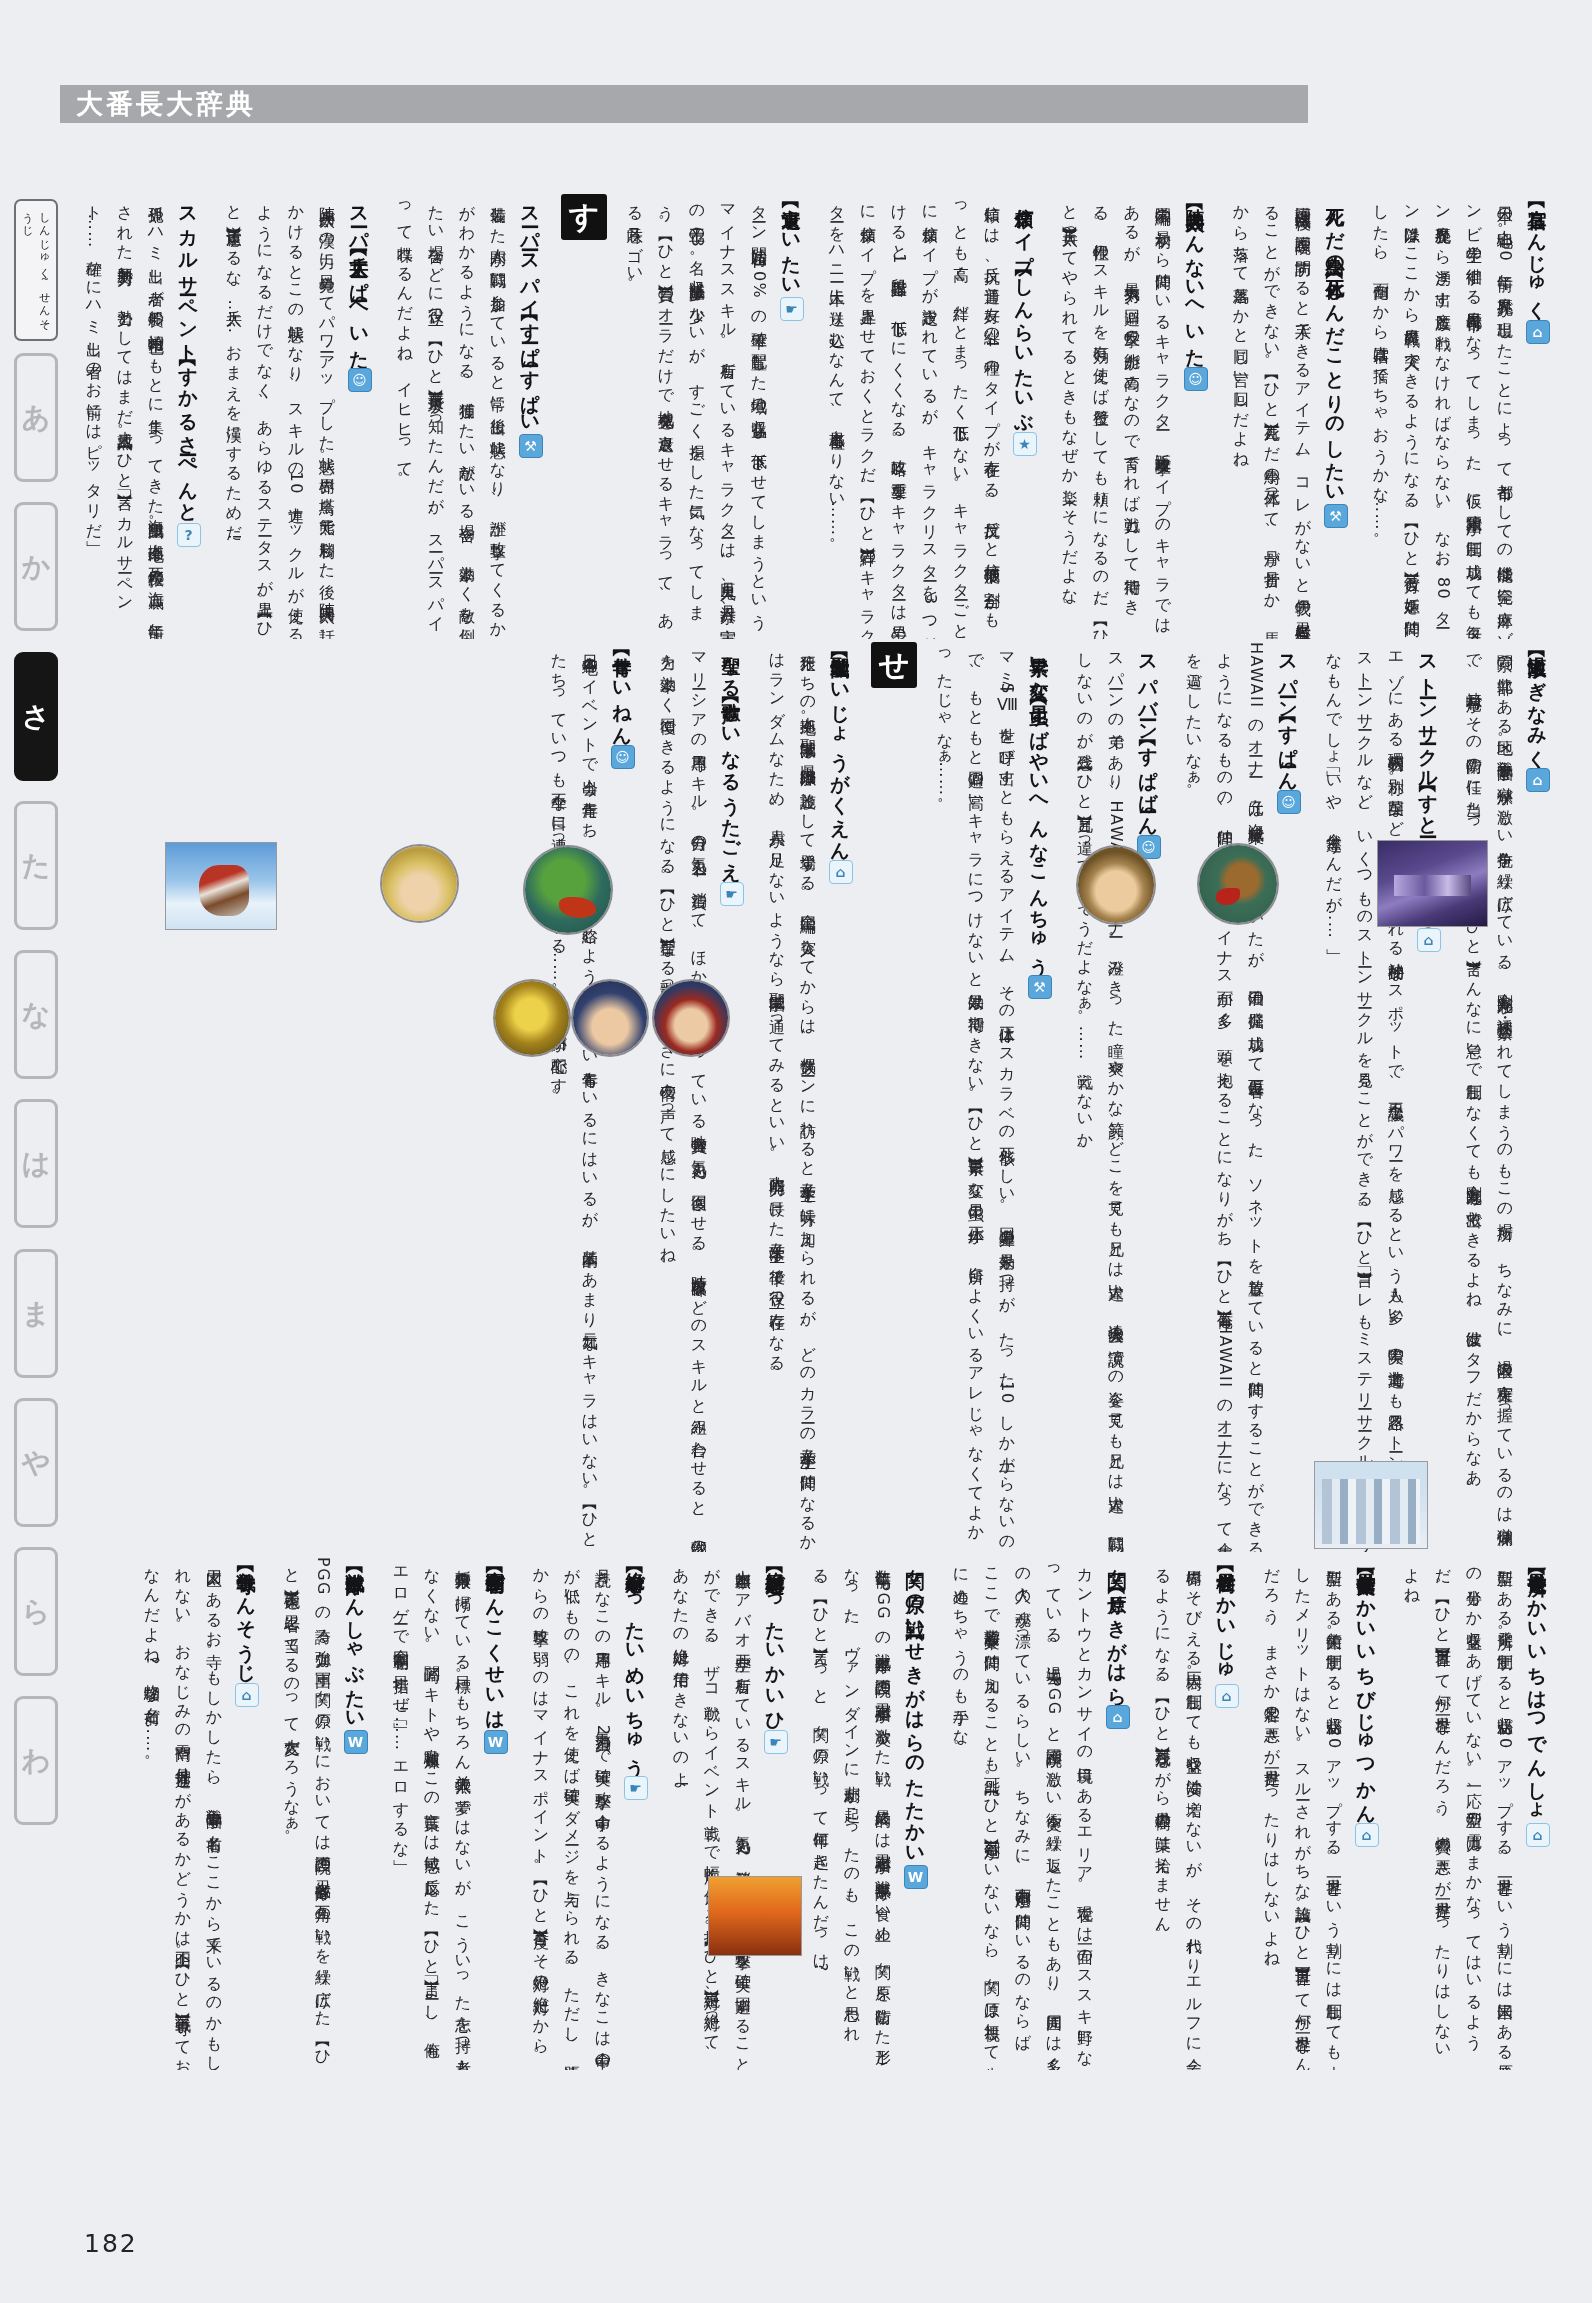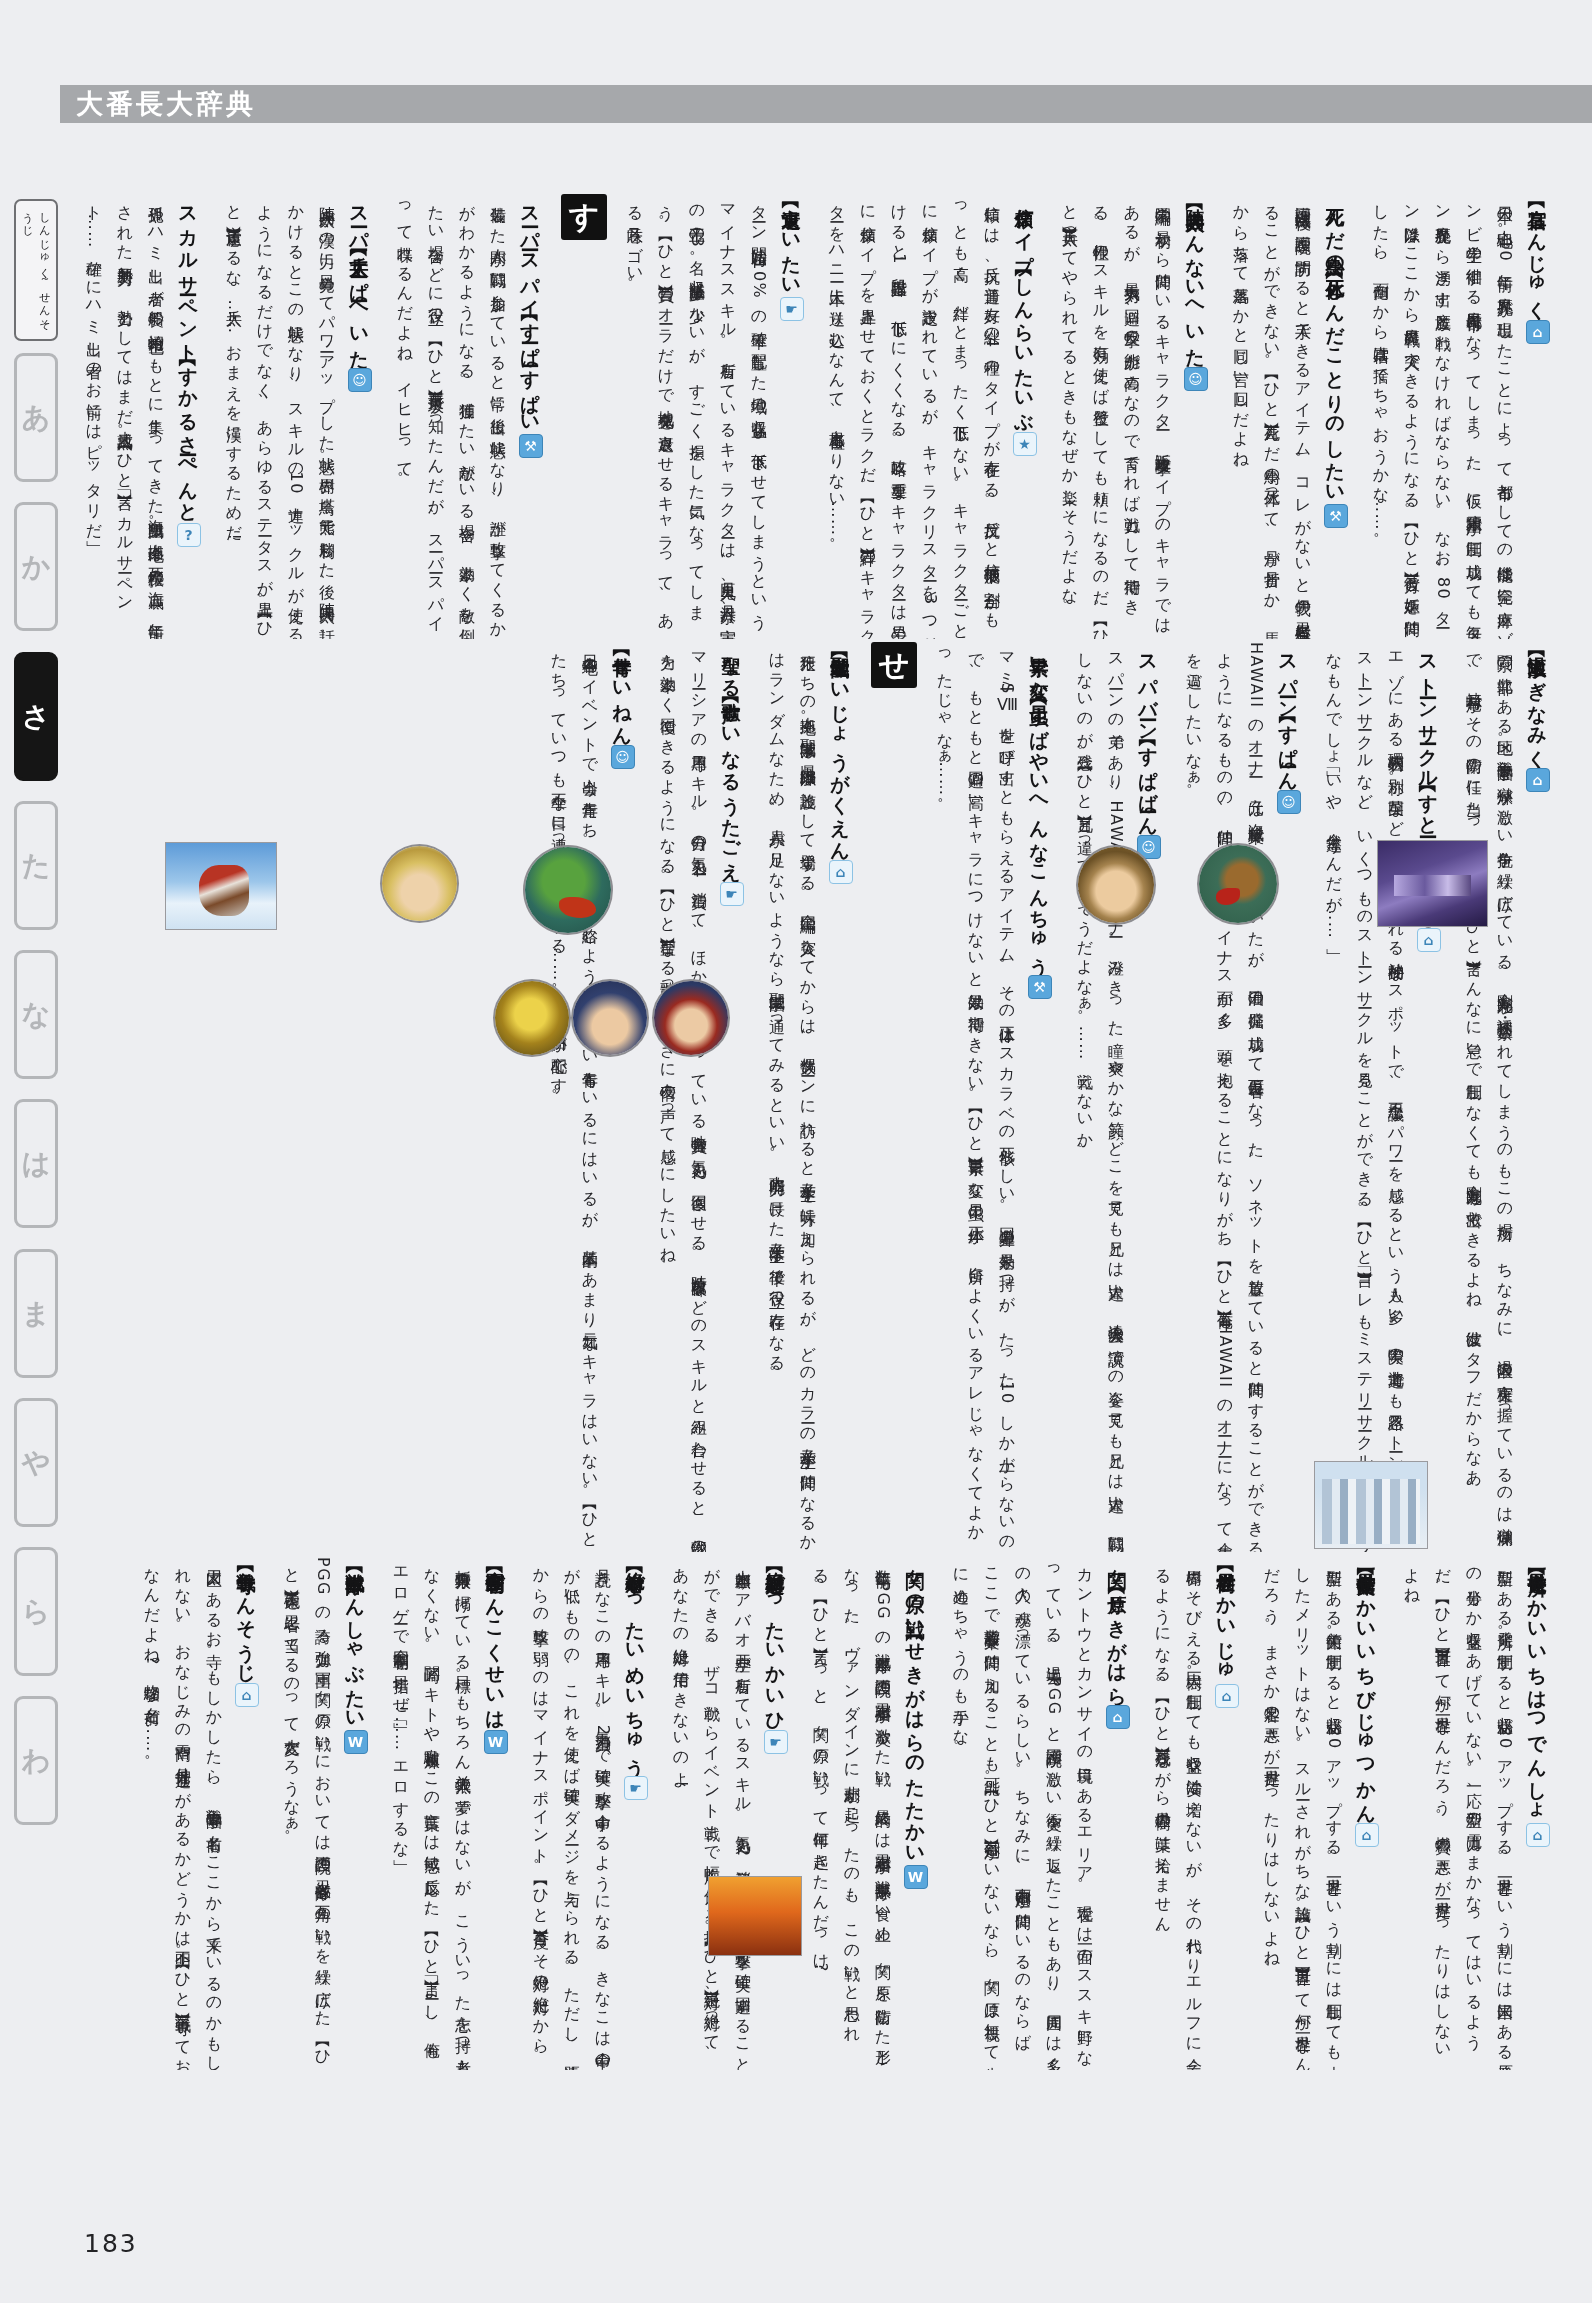--- a/index.html
+++ b/index.html
@@ -5,21 +5,21 @@
   html,body{margin:0;padding:0;}
   body{
     width:1592px;height:2303px;position:relative;
     background:#edeef1;
     font-family:"DejaVu Sans","Liberation Sans",sans-serif;
     color:#26262a;
   }
   .page{position:absolute;inset:0;overflow:hidden;}
   
   .header-bar{
-    position:absolute;left:60px;top:85px;width:1532px;height:38px;
+    position:absolute;left:60px;top:85px;width:1248px;height:38px;
     background:#a6a8ab;display:flex;align-items:center;
   }
   .header-title{
     color:#ffffff;font-weight:700;font-size:27px;letter-spacing:3px;
     padding-left:16px;line-height:38px;
   }
   
   .rail{position:absolute;left:14px;top:199px;width:46px;}
   .rail-label{
     position:absolute;left:0;top:0;width:40px;height:130px;
@@ -251,16 +251,16 @@
       <div class="img frog-item-icon round"></div>
       <div class="img sky-characters-image"></div>
       <div class="img blond-portrait round"></div>
       <div class="img beetle-item-icon round"></div>
       <div class="img portrait-blue-a round"></div>
       <div class="img portrait-blue-b round"></div>
       <div class="img city-street-image"></div>
       <div class="img sekigahara-image"></div>
     </div>
 
-  <div class="page-number">183</div>
+  <div class="page-number">182</div>
 
 </div>
 
 
 </body></html>

